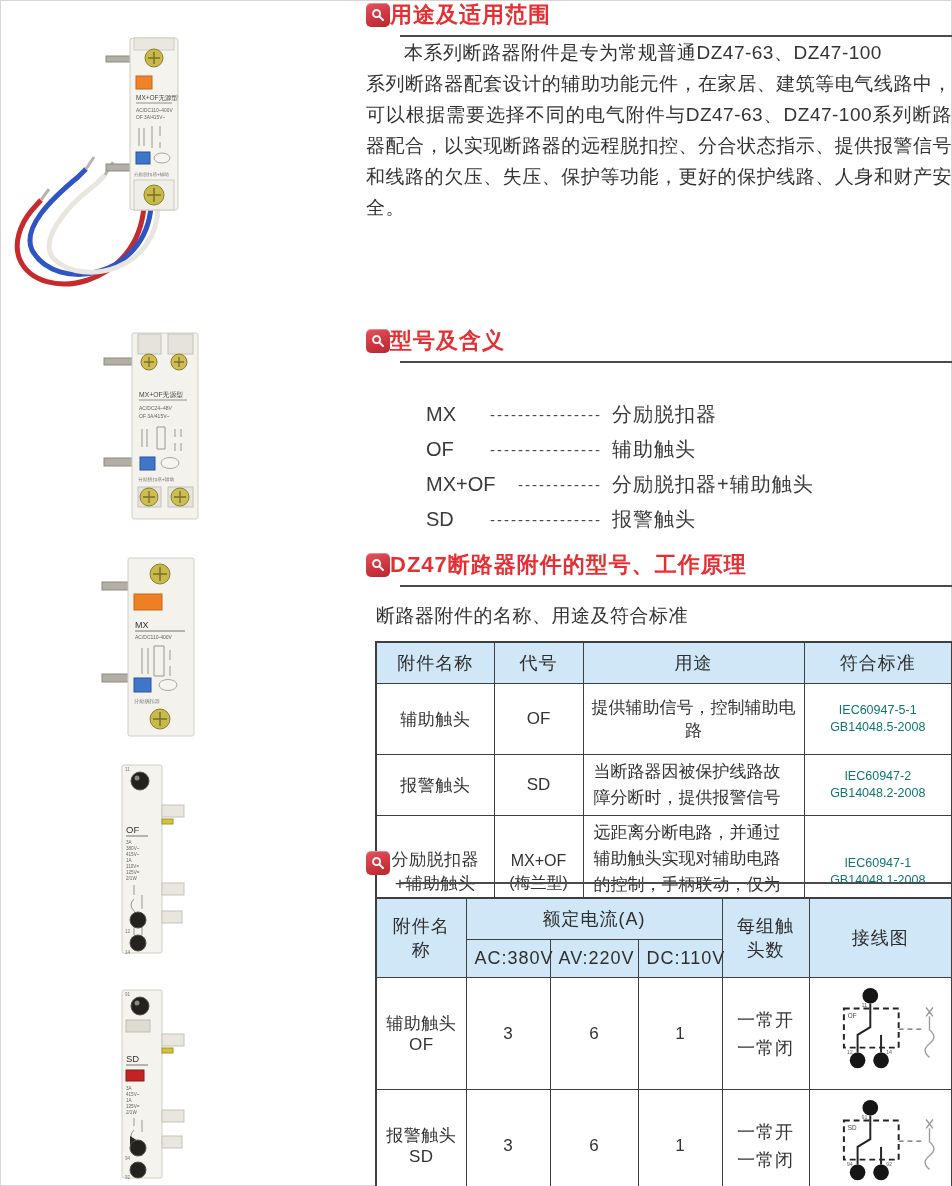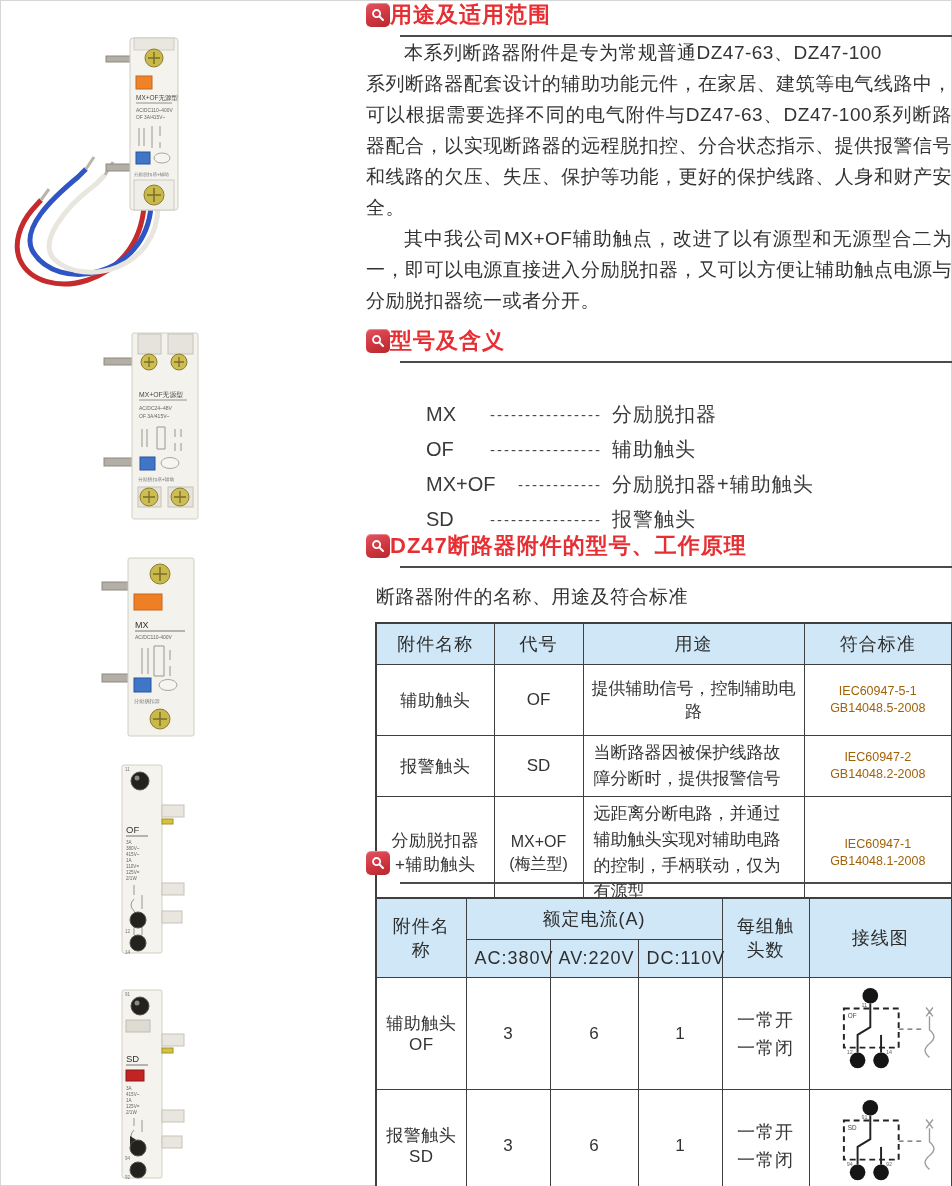--- a/index.html
+++ b/index.html
@@ -35,21 +35,21 @@
 
   
   table{border-collapse:collapse;table-layout:fixed;background:#fff;}
   .tbl{margin-left:9px;}
   .tbl th,.tbl td{border:1.5px solid #3f3f3f;padding:8px;}
   .tbl{border:2.5px solid #3f3f3f;}
   .tbl th{background:#cfe7f6;font-weight:normal;font-size:18px;color:#2e2e2e;letter-spacing:1px;}
   .tbl td{font-size:17px;color:#333;text-align:center;vertical-align:middle;}
   td.use-left{text-align:left;padding:4px 10px;line-height:26px;}
   td.use-center{text-align:center;padding:12px 8px;}
-  .std{font-size:12.5px;line-height:17px;color:#a16207;}
+  .std{font-size:12.5px;line-height:17px;color:#0f766e;}
   .code2{font-size:16px;line-height:22px;}
   .contacts{font-size:18px;line-height:28px;letter-spacing:1px;}
   .namecell{font-size:17.5px;letter-spacing:.5px;}
 
   
   .photo{position:absolute;}
 
   svg text{font-family:"Liberation Sans","DejaVu Sans",sans-serif;}
 </style>
 </head>
@@ -186,21 +186,20 @@
         <svg width="14" height="14" viewBox="0 0 14 14">
             <circle cx="5.6" cy="5.6" r="3.6" fill="none" stroke="#fff" stroke-width="1.8"></circle>
             <path d="M8.4,8.4 L12,12" stroke="#fff" stroke-width="2" stroke-linecap="round"></path>
           </svg>
       </span>
       <span class="sec-title">用途及适用范围</span>
     </div>
     <div class="sec-rule"></div>
     <p class="para indent" style="margin-top:0;">本系列断路器附件是专为常规普通DZ47-63、DZ47-100</p>
     <p class="para">系列断路器配套设计的辅助功能元件，在家居、建筑等电气线路中，可以根据需要选择不同的电气附件与DZ47-63、DZ47-100系列断路器配合，以实现断路器的远程脱扣控、分合状态指示、提供报警信号和线路的欠压、失压、保护等功能，更好的保护线路、人身和财产安全。</p>
-    <p class="para indent">其中我公司MX+OF辅助触点，改进了以有源型和无源型合二为一，即可以电源直接进入分励脱扣器，又可以方便让辅助触点电源与分励脱扣器统一或者分开。</p>
   </div>
 
   <div class="section" style="top:328px;">
     <div class="sec-head">
       <span class="sec-icon">
         <svg width="14" height="14" viewBox="0 0 14 14">
             <circle cx="5.6" cy="5.6" r="3.6" fill="none" stroke="#fff" stroke-width="1.8"></circle>
             <path d="M8.4,8.4 L12,12" stroke="#fff" stroke-width="2" stroke-linecap="round"></path>
           </svg>
       </span>
@@ -232,21 +231,21 @@
       <div class="model-row">
         <span class="m-left">
             <span class="m-code">SD</span>
             <span class="m-dashes">----------------</span>
           </span>
         <span class="m-desc">报警触头</span>
       </div>
     </div>
   </div>
 
-  <div class="section" style="top:533px;">
+  <div class="section" style="top:552px;">
     <div class="sec-head">
       <span class="sec-icon">
         <svg width="14" height="14" viewBox="0 0 14 14">
             <circle cx="5.6" cy="5.6" r="3.6" fill="none" stroke="#fff" stroke-width="1.8"></circle>
             <path d="M8.4,8.4 L12,12" stroke="#fff" stroke-width="2" stroke-linecap="round"></path>
           </svg>
       </span>
       <span class="sec-title">DZ47断路器附件的型号、工作原理</span>
     </div>
     <div class="sec-rule"></div>

